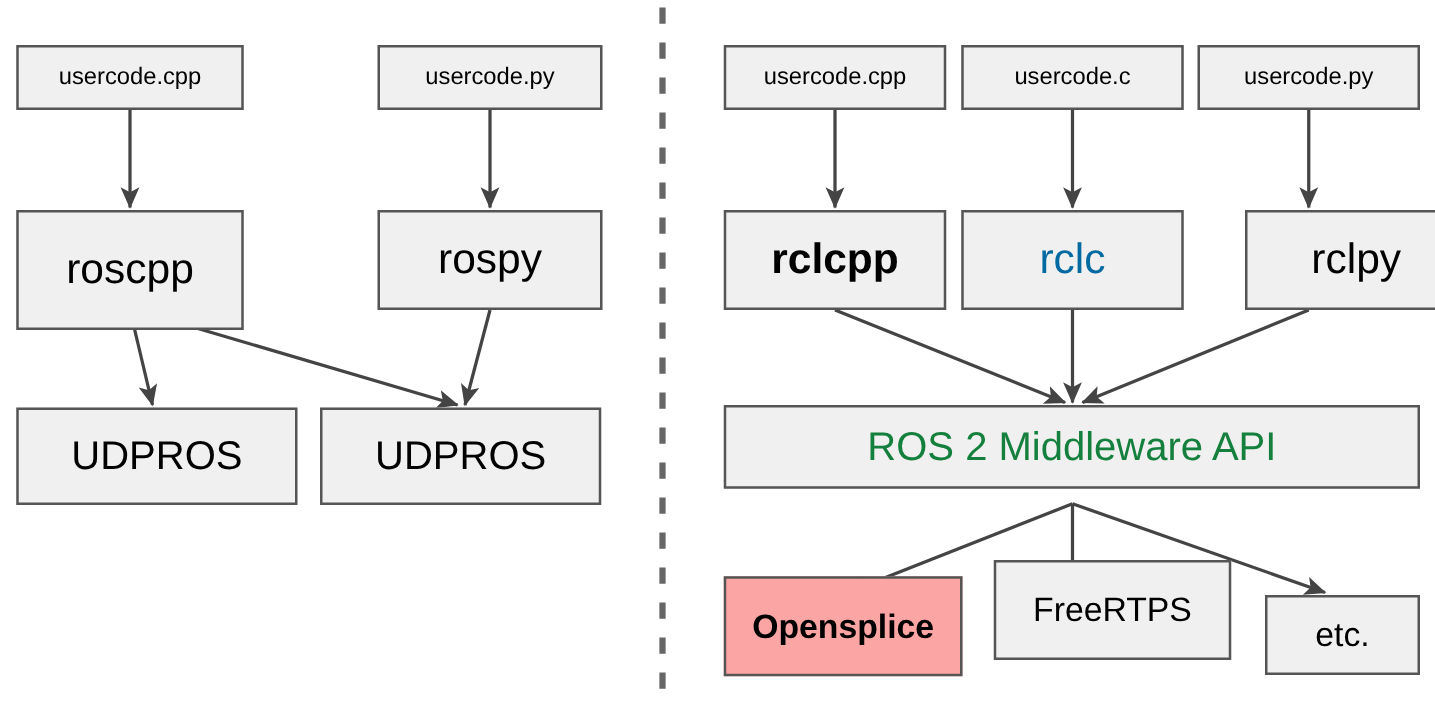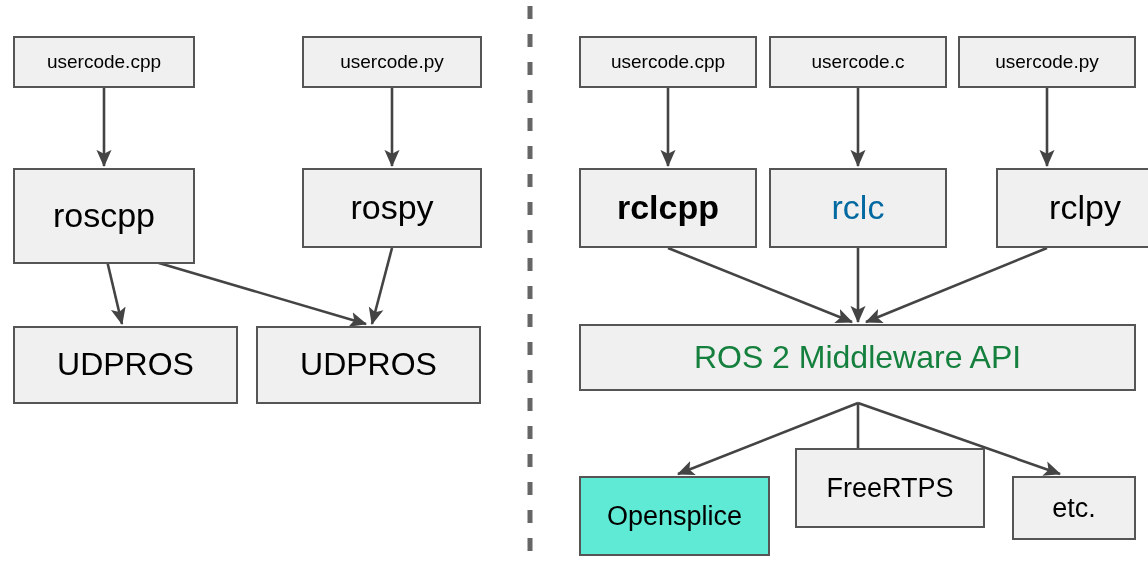--- a/index.html
+++ b/index.html
@@ -105,21 +105,21 @@
       </div>
       <div class="node sz-lg" style="left: 769px; top: 168px; width: 178px; height: 80px; background: rgb(240, 240, 240); border-color: rgb(85, 85, 85); color: #0369a1;">
         <span>rclc</span>
       </div>
       <div class="node sz-lg" style="left: 958px; top: 168px; width: 178px; height: 80px; background: rgb(240, 240, 240); border-color: rgb(85, 85, 85); color: rgb(0, 0, 0); margin-left: 38px;">
         <span>rclpy</span>
       </div>
       <div class="node sz-xl" style="left: 579px; top: 324px; width: 557px; height: 67px; background: rgb(240, 240, 240); border-color: rgb(85, 85, 85); color: #15803d;">
         <span>ROS 2 Middleware API</span>
       </div>
-      <div class="node sz-md" style="left: 579px; top: 476px; width: 191px; height: 80px; background: #5eead4; border-color: rgb(85, 85, 85); color: rgb(0, 0, 0);">
+      <div class="node sz-md" style="left: 579px; top: 461px; width: 191px; height: 80px; background: #fca5a5; border-color: rgb(85, 85, 85); color: rgb(0, 0, 0); font-weight: bold;">
         <span>Opensplice</span>
       </div>
       <div class="node sz-md" style="left: 795px; top: 448px; width: 190px; height: 80px; background: rgb(240, 240, 240); border-color: rgb(85, 85, 85); color: rgb(0, 0, 0);">
         <span>FreeRTPS</span>
       </div>
       <div class="node sz-md" style="left: 1012px; top: 476px; width: 124px; height: 64px; background: rgb(240, 240, 240); border-color: rgb(85, 85, 85); color: rgb(0, 0, 0);">
         <span>etc.</span>
       </div>
     </div>
 

